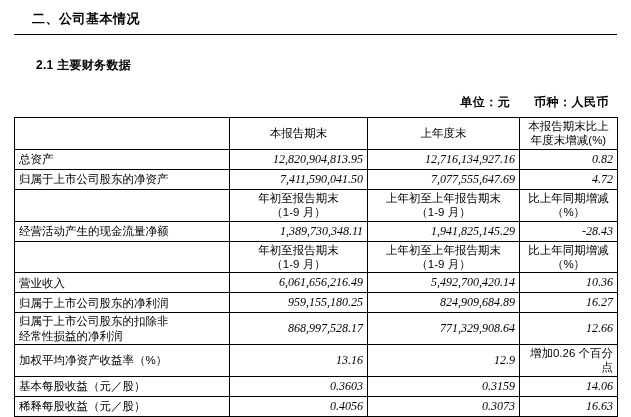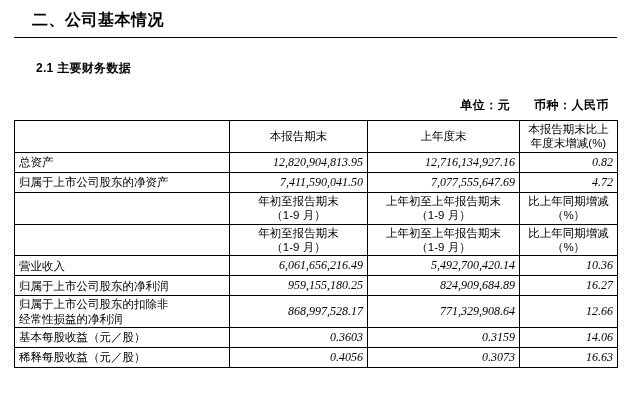--- a/index.html
+++ b/index.html
@@ -16,21 +16,21 @@
     overflow: hidden;
   }
   .page {
     width: 631px;
     height: 417px;
     box-sizing: border-box;
     padding: 8px 14px 0 14px;
     position: relative;
   }
   .section-title {
-    font-size: 16px;
+    font-size: 13px;
     font-weight: bold;
     margin: 2px 0 0 18px;
     letter-spacing: 0.5px;
   }
   .hr-top {
     border: none;
     border-top: 1px solid #000000;
     margin: 6px 0 0 0;
     height: 0;
   }
@@ -154,20 +154,26 @@
         <td class="two-line">
           <div>上年初至上年报告期末</div>
           <div>（1-9 月）</div>
         </td>
         <td class="two-line">
           <div>比上年同期增减</div>
           <div>（%）</div>
         </td>
       </tr>
 
+      <tr>
+        <td class="lbl">经营活动产生的现金流量净额</td>
+        <td class="num">1,389,730,348.11</td>
+        <td class="num">1,941,825,145.29</td>
+        <td class="num">-28.43</td>
+      </tr>
 
       <tr>
         <td class="lbl"></td>
         <td class="two-line">
           <div>年初至报告期末</div>
           <div>（1-9 月）</div>
         </td>
         <td class="two-line">
           <div>上年初至上年报告期末</div>
           <div>（1-9 月）</div>
@@ -195,20 +201,26 @@
       <tr>
         <td class="lbl">
           <div>归属于上市公司股东的扣除非</div>
           <div>经常性损益的净利润</div>
         </td>
         <td class="num">868,997,528.17</td>
         <td class="num">771,329,908.64</td>
         <td class="num">12.66</td>
       </tr>
 
+      <tr>
+        <td class="lbl">加权平均净资产收益率（%）</td>
+        <td class="num">13.16</td>
+        <td class="num">12.9</td>
+        <td class="small-note">增加0.26 个百分点</td>
+      </tr>
 
       <tr>
         <td class="lbl">基本每股收益（元／股）</td>
         <td class="num">0.3603</td>
         <td class="num">0.3159</td>
         <td class="num">14.06</td>
       </tr>
 
       <tr>
         <td class="lbl">稀释每股收益（元／股）</td>

